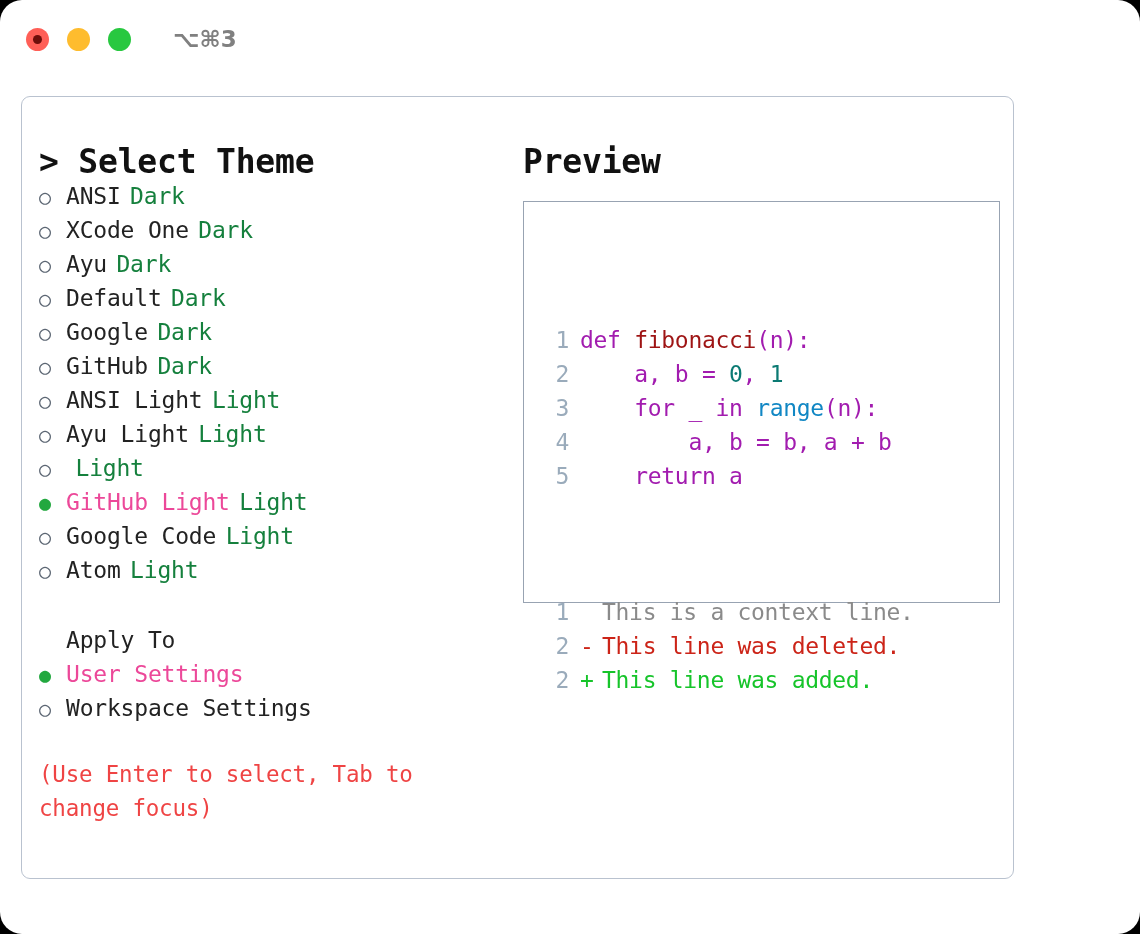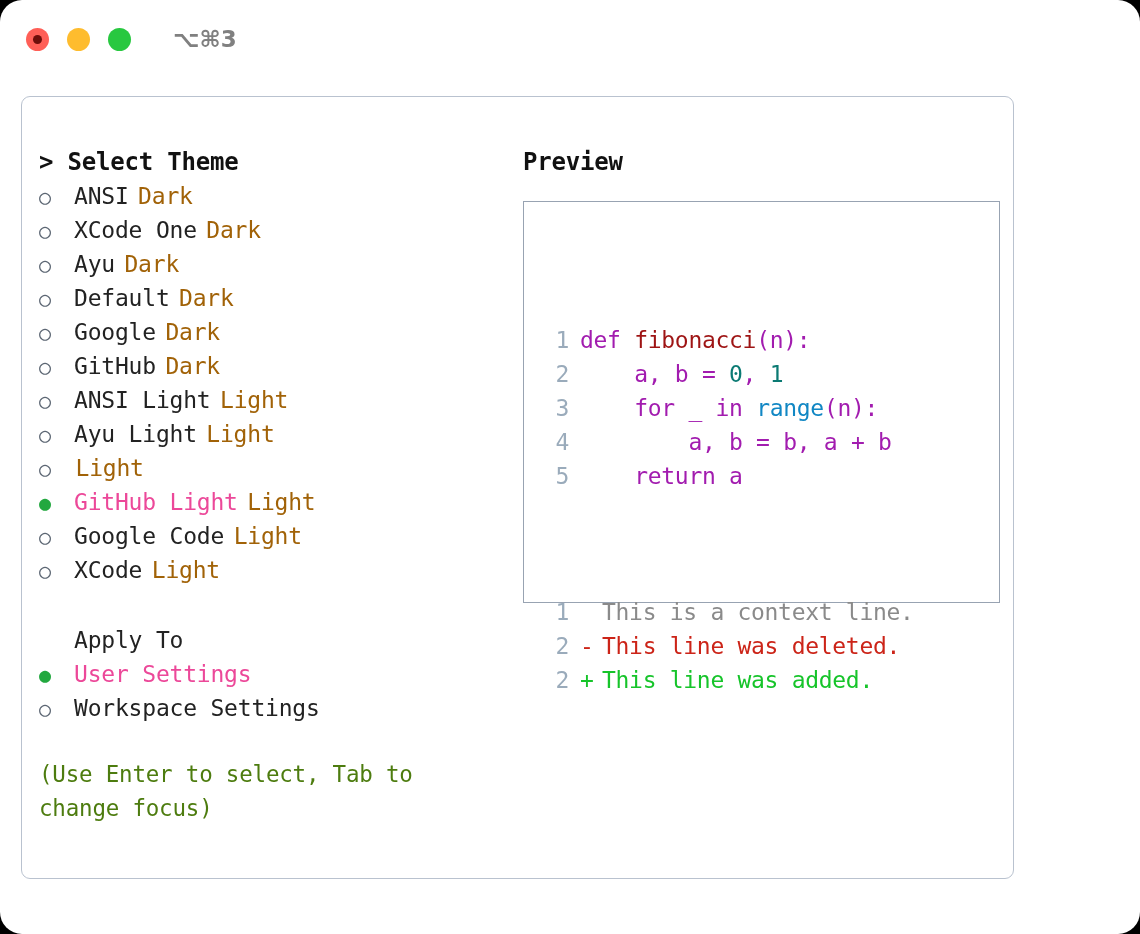--- a/index.html
+++ b/index.html
@@ -94,21 +94,21 @@
   }
 
   
   .left-col {
     width: 462px;
     flex: none;
     position: relative;
   }
 
   .pane-title {
-    font-size: 24px;
+    font-size: 33px;
     font-weight: 700;
     color: #111111;
     line-height: 34px;
     white-space: pre;
     letter-spacing: -0.2px;
   }
 
   .list {
     margin-top: 0px;
   }
@@ -126,35 +126,35 @@
   .marker {
     width: 27px;
     flex: none;
     font-size: 20px;
     color: #5c6673;
     line-height: 34px;
   }
   .marker.selected { color: #22a83f; }
   .marker.blank { color: transparent; }
 
-  .item-label { color: #222222; margin-left: 8px; }
+  .item-label { color: #222222; }
   .list-item.selected .item-label { color: #ec4899; }
 
   .item-tag {
-    color: #a16207;
+    color: #15803d;
     margin-left: 9.5px;
   }
 
   .section-gap { height: 36px; }
 
   .hint {
     margin-top: 32px;
     font-size: 22.5px;
     line-height: 34px;
-    color: #4d7c0f;
+    color: #ef4444;
     width: 418px;
     letter-spacing: -0.2px;
   }
 
   
   .right-col {
     position: relative;
     flex: 1;
     padding-left: 22px;
   }
@@ -235,21 +235,21 @@
             <div class="list-item"><span class="marker">○</span><span class="item-label">XCode One</span><span class="item-tag">Dark</span></div>
             <div class="list-item"><span class="marker">○</span><span class="item-label">Ayu</span><span class="item-tag">Dark</span></div>
             <div class="list-item"><span class="marker">○</span><span class="item-label">Default</span><span class="item-tag">Dark</span></div>
             <div class="list-item"><span class="marker">○</span><span class="item-label">Google</span><span class="item-tag">Dark</span></div>
             <div class="list-item"><span class="marker">○</span><span class="item-label">GitHub</span><span class="item-tag">Dark</span></div>
             <div class="list-item"><span class="marker">○</span><span class="item-label">ANSI Light</span><span class="item-tag">Light</span></div>
             <div class="list-item"><span class="marker">○</span><span class="item-label">Ayu Light</span><span class="item-tag">Light</span></div>
             <div class="list-item"><span class="marker">○</span><span class="item-tag">Light</span></div>
             <div class="list-item selected"><span class="marker selected">●</span><span class="item-label">GitHub Light</span><span class="item-tag">Light</span></div>
             <div class="list-item"><span class="marker">○</span><span class="item-label">Google Code</span><span class="item-tag">Light</span></div>
-            <div class="list-item"><span class="marker">○</span><span class="item-label">XCode</span><span class="item-tag">Light</span></div>
+            <div class="list-item"><span class="marker">○</span><span class="item-label">Atom</span><span class="item-tag">Light</span></div>
           </div>
 
         <div class="section-gap"></div>
 
         <div class="list-item">
           <span class="marker blank">○</span>
           <span class="item-label">Apply To</span>
         </div>
 
         <div class="list" id="apply-list">

